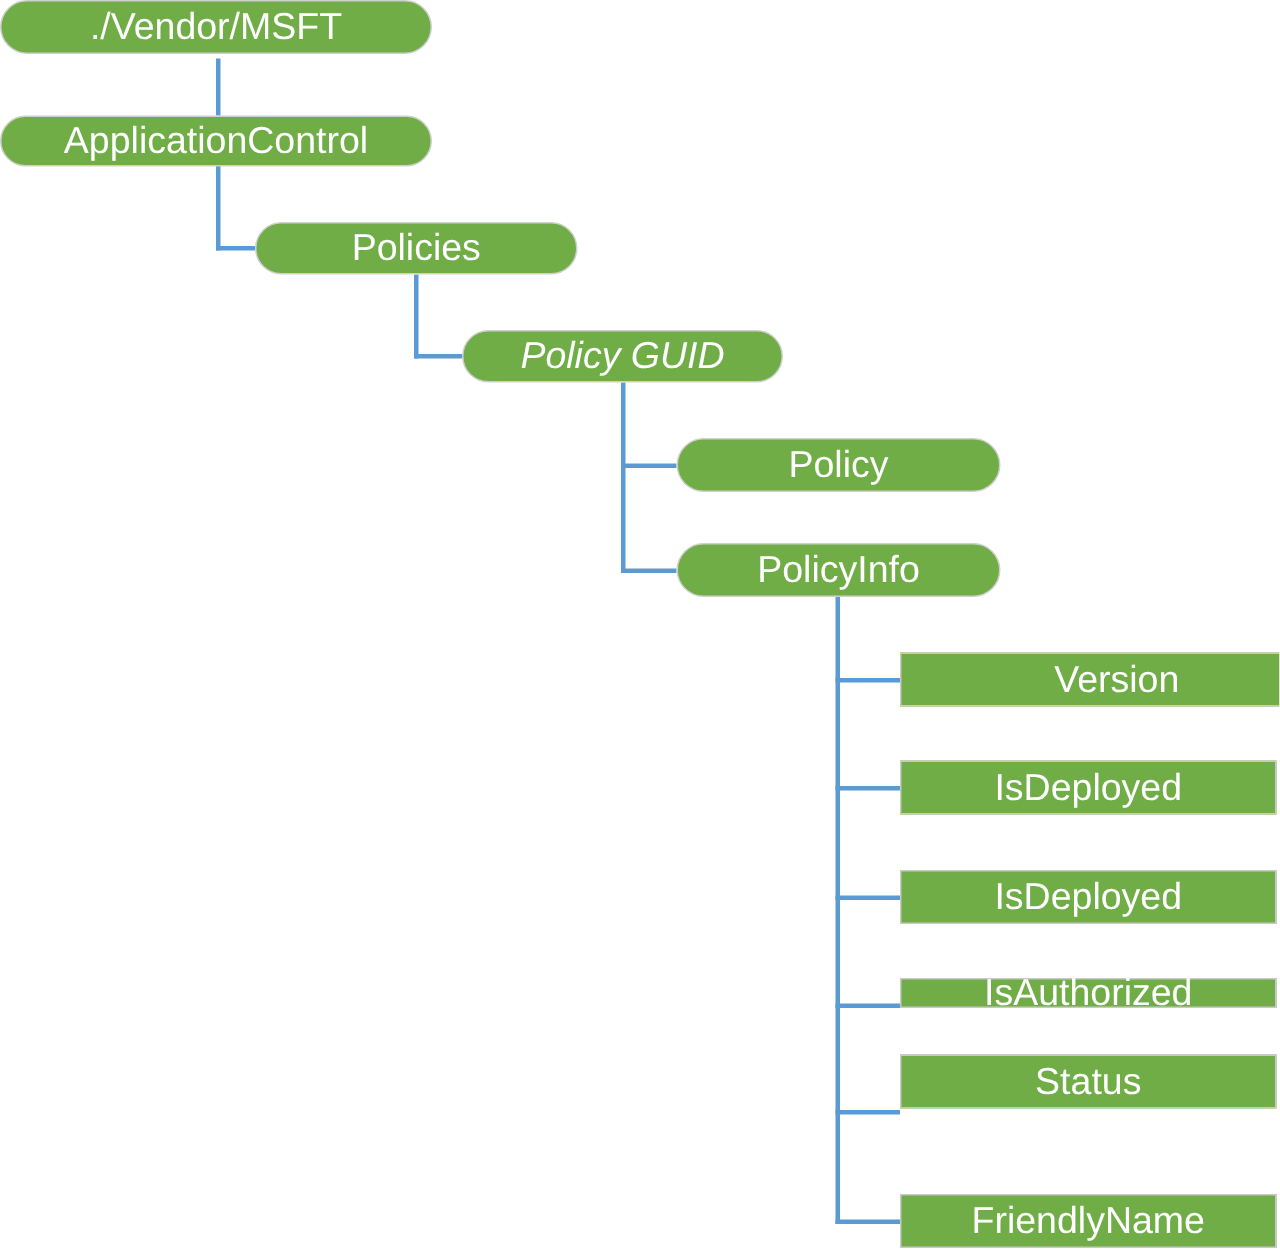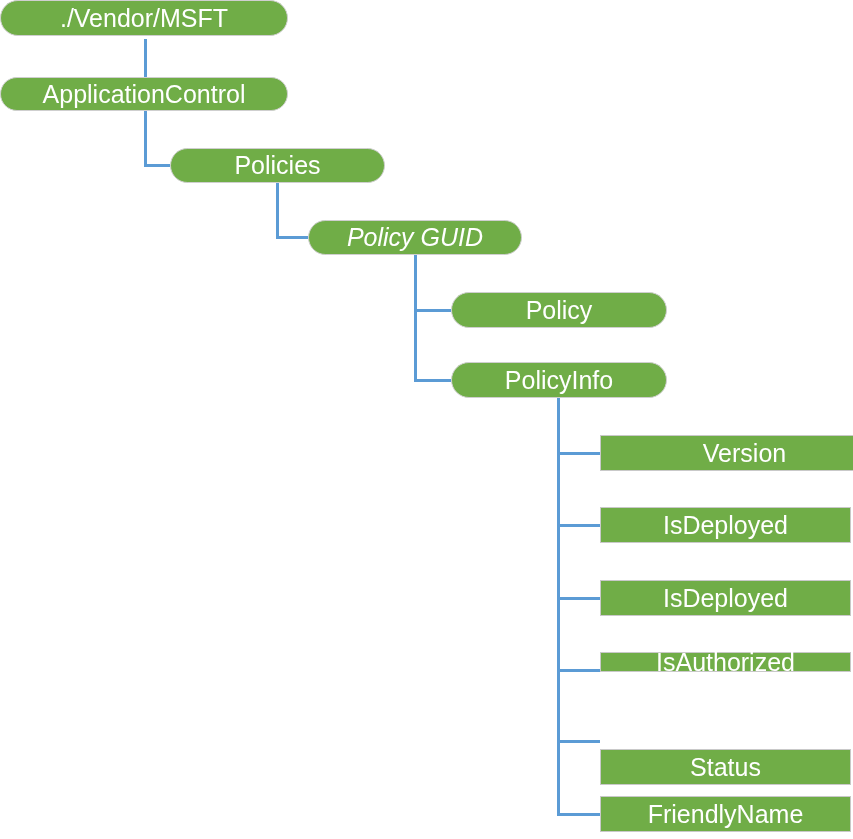--- a/index.html
+++ b/index.html
@@ -44,21 +44,21 @@
   .n-vendor       { left: 0;   top: 3;   width: 288; width: 288px; height: 36px; }
   .n-appcontrol   { left: 0;   top: 77px;  width: 288px; height: 34px; }
   .n-policies     { left: 170px; top: 148px; width: 215px; height: 35px; }
   .n-policyguid   { left: 308px; top: 220px; width: 214px; height: 35px; }
   .n-policy       { left: 451px; top: 292px; width: 216px; height: 36px; }
   .n-policyinfo   { left: 451px; top: 362px; width: 216px; height: 36px; }
   .n-version      { left: 600px; top: 435px; width: 273px; height: 36px; padding-left: 16px; }
   .n-iseffective  { left: 600px; top: 507px; width: 251px; height: 36px; }
   .n-isdeployed   { left: 600px; top: 580px; width: 251px; height: 36px; }
   .n-isauthorized { left: 600px; top: 652px; width: 251px; height: 20px; text-align: right; }
-  .n-status       { left: 600px; top: 749px; width: 251px; height: 36px; }
+  .n-status       { left: 600px; top: 703px; width: 251px; height: 36px; }
   .n-friendlyname { left: 600px; top: 796px; width: 251px; height: 36px; }
 
   
   .l-v1  { left: 144px; top: 39px;  width: 3px;  height: 38px; }
   .l-v2  { left: 144px; top: 110px; width: 3px;  height: 57px; }
   .l-h2  { left: 144px; top: 164px; width: 26px; height: 3px; }
   .l-v3  { left: 276px; top: 183px; width: 3px;  height: 56px; }
   .l-h3  { left: 276px; top: 236px; width: 32px; height: 3px; }
   .l-v4  { left: 414px; top: 255px; width: 3px;  height: 127px; }
   .l-h4a { left: 414px; top: 309px; width: 37px; height: 3px; }

